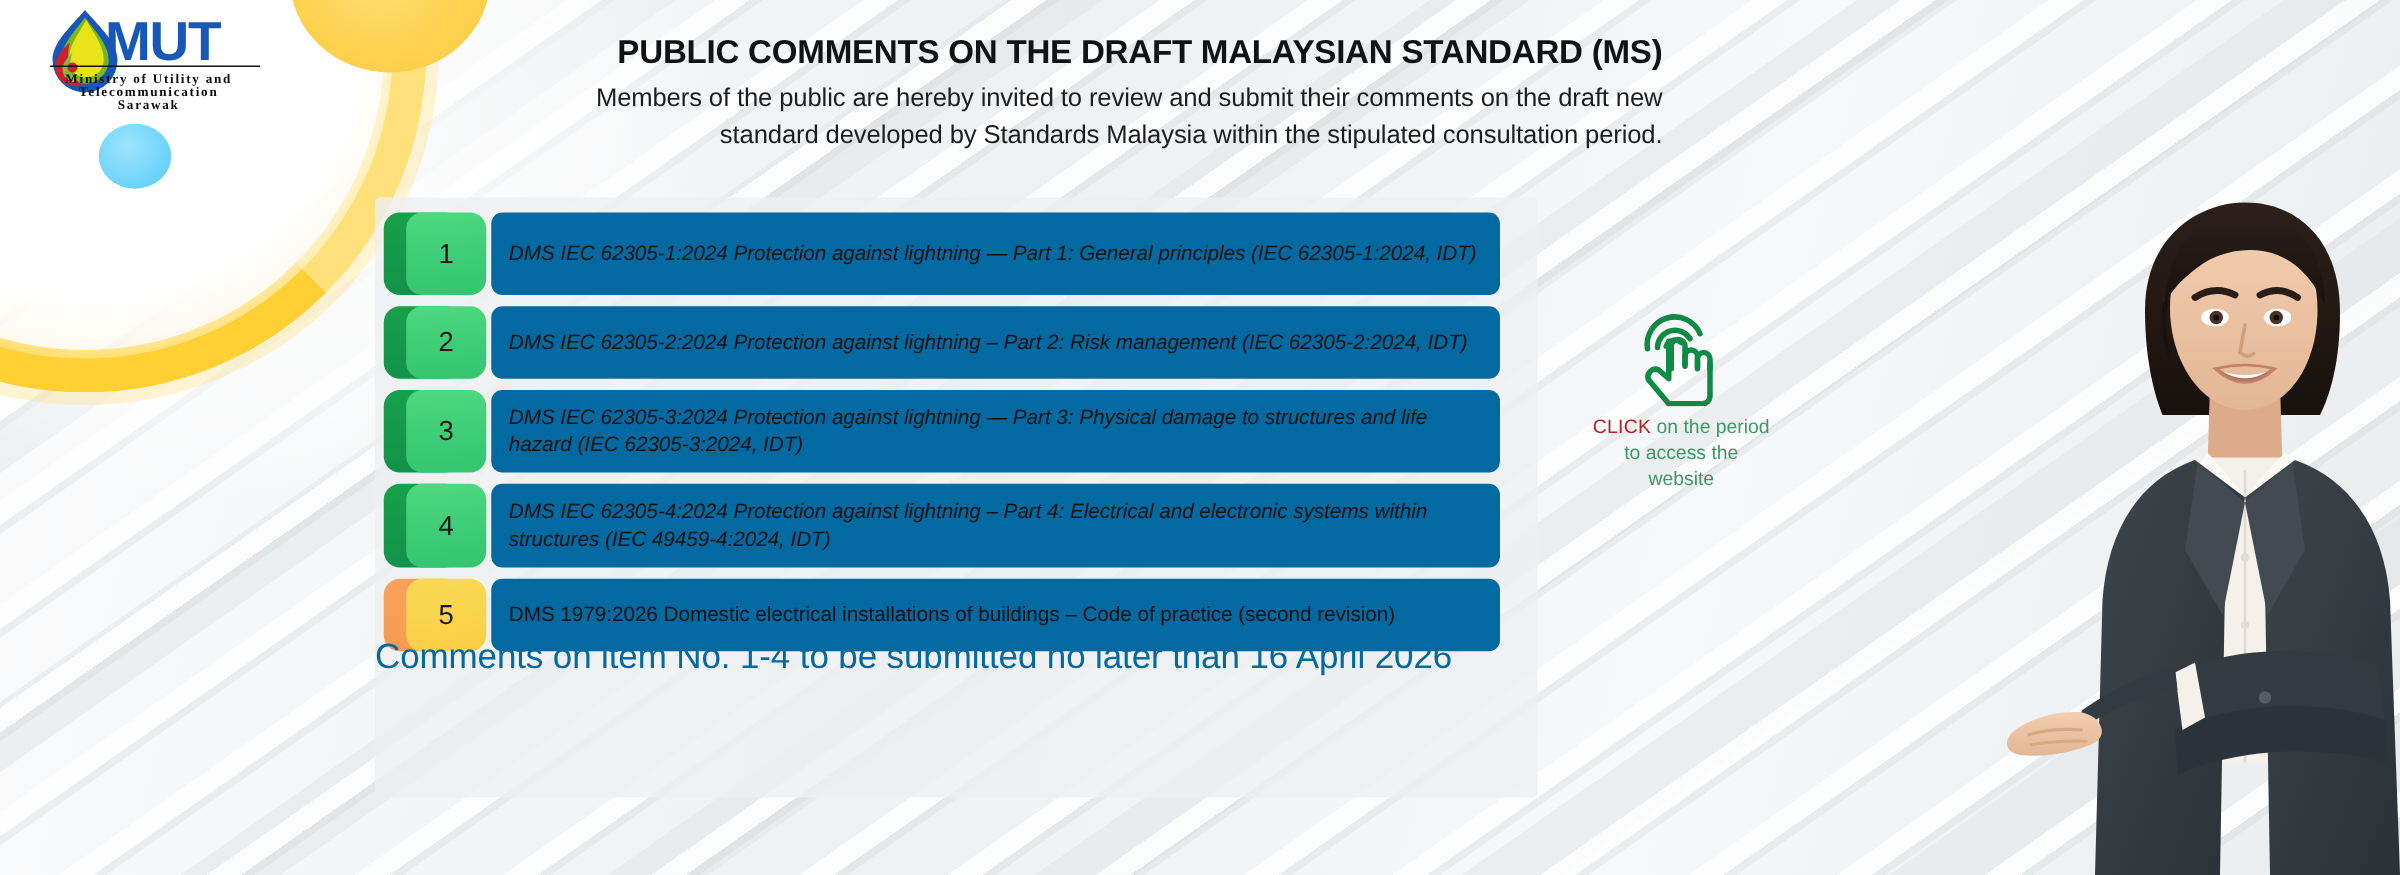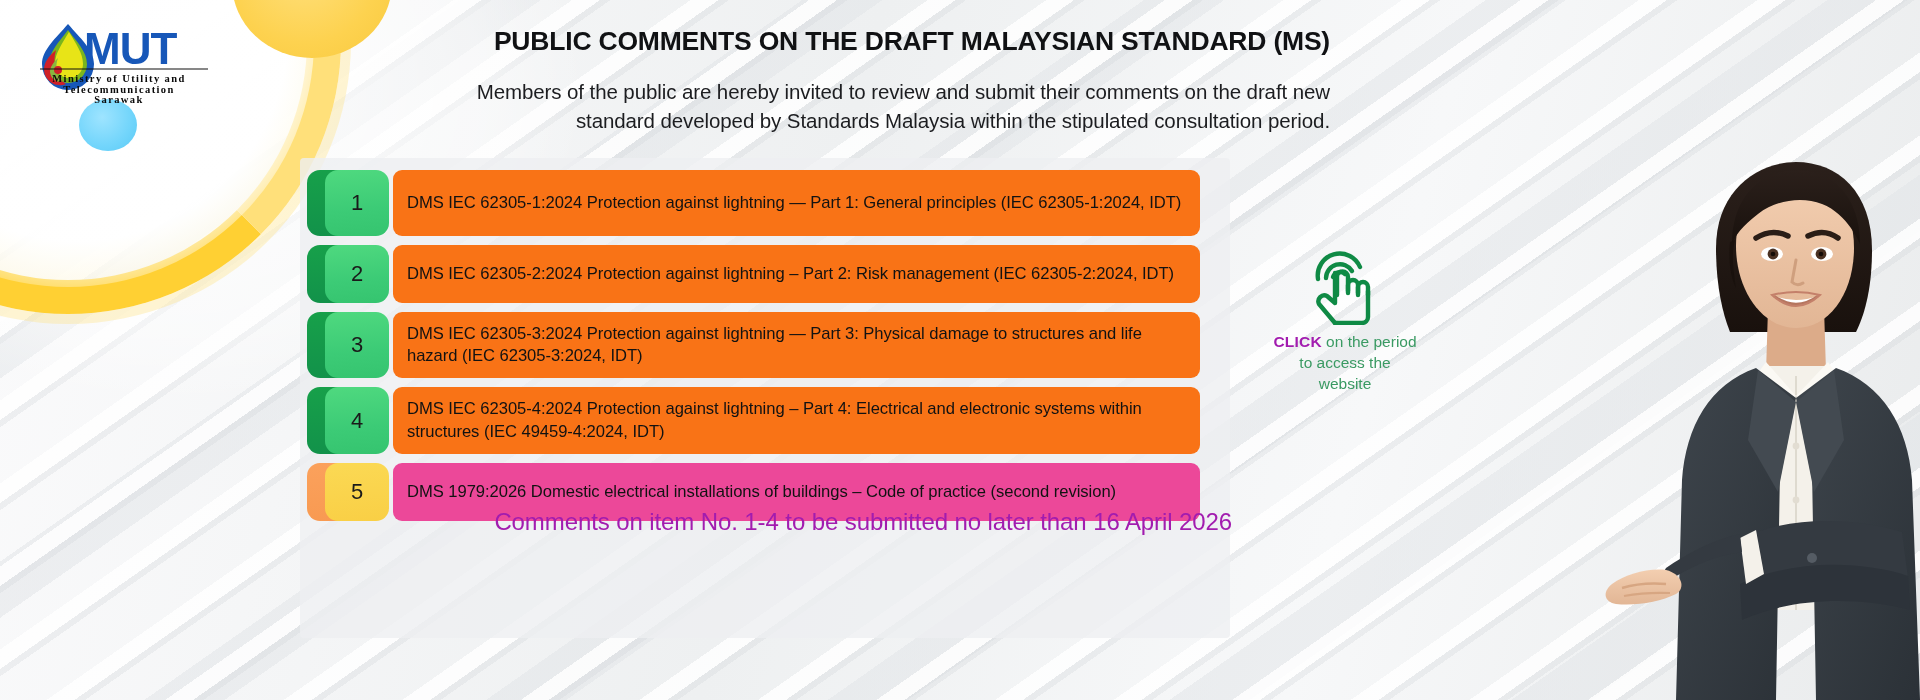--- a/index.html
+++ b/index.html
@@ -38,66 +38,66 @@
     filter:blur(.4px);
     box-shadow:0 0 0 10px rgba(255,226,130,.35);}
   .decor-ring-inner{position:absolute;left:-178px;top:-205px;width:492px;height:492px;border-radius:50%;
     background:radial-gradient(circle at 52% 48%, rgba(255,255,255,.95) 58%, rgba(255,244,200,.35) 72%, rgba(255,255,255,0) 80%);}
   .decor-dot-yellow{position:absolute;left:232px;top:-92px;width:160px;height:150px;border-radius:50%;
     background:radial-gradient(circle at 45% 40%, #ffe07e, #fdd24f 60%, #f8c93e 100%);}
   .decor-dot-blue{position:absolute;left:79px;top:99px;width:58px;height:52px;border-radius:50%;
     background:radial-gradient(circle at 40% 35%, #9ee4ff, #72d5fb 60%, #59c9f5 100%);}
 
   
-  .logo{position:absolute;left:22px;top:20px;width:194px;height:84px;z-index:8;}
+  .logo{position:absolute;left:22px;top:4px;width:194px;height:84px;z-index:8;}
   .logo svg{display:block;}
 
   
   .panel{position:absolute;left:300px;top:158px;width:930px;height:480px;
     background:rgba(238,239,241,.80);border-radius:4px;z-index:3;}
 
   
   .head{position:absolute;left:250px;top:26px;width:1080px;z-index:6;text-align:right;}
   .title{font-size:26.5px;font-weight:bold;letter-spacing:-.2px;color:#111214;line-height:1.18;}
-  .subtitle{margin-top:20px;font-size:20.5px;color:#1c1d20;line-height:1.42;letter-spacing:-.1px;}
+  .subtitle{margin-top:7px;font-size:20.5px;color:#1c1d20;line-height:1.42;letter-spacing:-.1px;}
 
   
   .list{position:absolute;left:307px;top:170px;width:893px;z-index:6;
     display:flex;flex-direction:column;gap:9px;}
   .row{display:flex;align-items:stretch;position:relative;}
   .num-wrap{position:relative;width:84px;flex:0 0 84px;}
   .num-back{position:absolute;left:0;top:0;width:62px;height:100%;border-radius:13px;}
   .num-front{position:absolute;left:18px;top:0;width:64px;height:100%;border-radius:13px;
     display:flex;align-items:center;justify-content:center;
     font-size:22px;color:#1a1a1a;}
   .text-box{flex:1;border-radius:9px;display:flex;align-items:center;
     padding:11px 16px 11px 14px;font-size:16.6px;line-height:1.34;color:#121212;letter-spacing:-.05px;
     margin-left:2px;}
 
   .row.green .num-back{background:linear-gradient(180deg,#17a04a,#12924a);}
   .row.green .num-front{background:linear-gradient(175deg,#4fd97f,#3ccb76 60%,#35c46f);}
-  .row.green .text-box{background:#f97316;}
+  .row.green .text-box{background:#0369a1;font-style:italic;}
   .row.orange .num-back{background:linear-gradient(180deg,#fba15c,#f89a52);}
   .row.orange .num-front{background:linear-gradient(175deg,#fbd954,#f9cf45);}
-  .row.orange .text-box{background:#ec4899;}
+  .row.orange .text-box{background:#0369a1;}
 
   .r1 .text-box,.r3 .text-box,.r4 .text-box{min-height:66px;}
   .r2 .text-box,.r5 .text-box{min-height:58px;}
   .r1,.r3,.r4{min-height:66px;}
   .r2,.r5{min-height:58px;}
 
   
-  .note{position:absolute;left:300px;top:505px;width:932px;z-index:6;text-align:right;
-    color:#a21caf;font-size:24px;line-height:1.42;letter-spacing:-.1px;}
+  .note{position:absolute;left:300px;top:505px;width:932px;z-index:6;text-align:left;
+    color:#0369a1;font-size:28px;line-height:1.42;letter-spacing:-.1px;}
 
   
   .cta{position:absolute;left:1255px;top:245px;width:180px;z-index:7;text-align:center;}
   .cta-icon{display:flex;justify-content:center;}
   .cta-text{margin-top:6px;font-size:15.5px;line-height:1.36;color:#3a9a63;}
-  .cta-text b{color:#a21caf;font-weight:bold;letter-spacing:.2px;}
+  .cta-text b{color:#b91c1c;font-weight:normal;letter-spacing:.2px;}
 
   
   .person{position:absolute;right:0;bottom:0;width:330px;height:560px;z-index:7;}
   .person svg{display:block;}
 </style>
 </head>
 <body>
 
 <div class="bg-root">
   <div class="bg-stripes2"></div>

